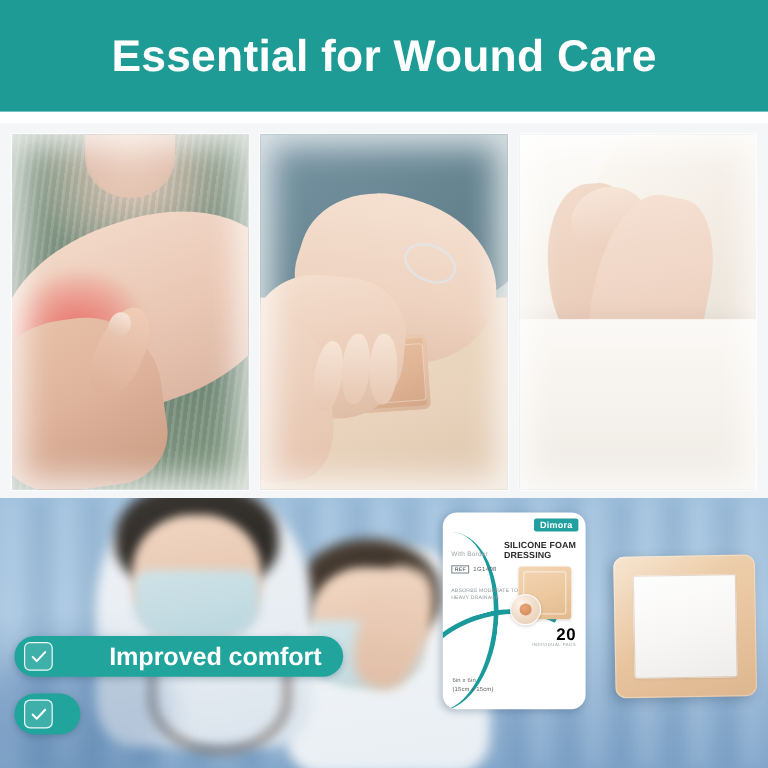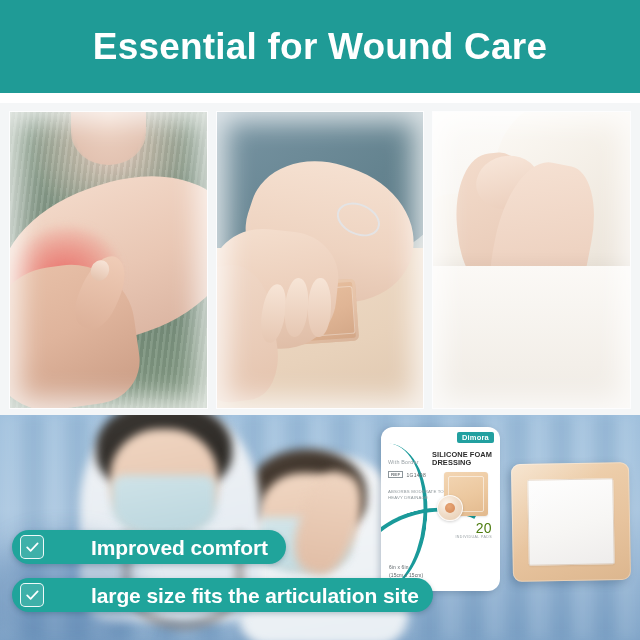--- a/index.html
+++ b/index.html
@@ -170,21 +170,21 @@
     border-radius:10px 10px 46% 46%;
     background:linear-gradient(170deg,#d4e6ea 0%,#bcd8df 100%);filter:blur(4px);}
   .bs-arm{position:absolute;left:300px;top:56px;width:56px;height:104px;
     border-radius:40%;transform:rotate(18deg);
     background:linear-gradient(170deg,#f0d6c2,#e0bca4);filter:blur(5px);}
   .bs-blur-left{position:absolute;left:-10px;top:120px;width:150px;height:120px;
     border-radius:42%;background:rgba(70,110,160,.28);filter:blur(12px);}
 
   
   .product-box{
-    position:absolute;left:381px;top:427px;width:119px;height:164px;
+    position:absolute;left:369px;top:427px;width:119px;height:164px;
     background:#ffffff;
     box-shadow:-2px 2px 6px rgba(40,70,100,.28);
     overflow:hidden;
     border-radius:12px;
   }
   .pb-brand{
     position:absolute;right:6px;top:5px;
     background:#22a0a0;color:#fff;
     font-size:7.5px;font-weight:bold;letter-spacing:.2px;
     padding:1.5px 5px 2px 5px;border-radius:2px;line-height:1;
@@ -226,21 +226,21 @@
     background:radial-gradient(circle at 36% 32%, #fdf6ee 0%, #f0ddc9 48%, #e6cbb0 100%);
     border:1px solid rgba(255,255,255,.85);
     box-shadow:0 1px 3px rgba(0,0,0,.18);
   }
   .pb-magnify-core{
     position:absolute;left:7px;top:7px;width:10px;height:10px;border-radius:50%;
     background:radial-gradient(circle at 40% 35%, #e8a878 0%, #d98f5e 70%, #c97c4c 100%);
   }
   .pb-count{
     position:absolute;right:8px;top:94px;
-    font-size:14px;color:#4d7c0f;font-weight:normal;line-height:1;
+    font-size:14px;color:#000000;font-weight:bold;line-height:1;
     letter-spacing:.4px;
   }
   .pb-count-sub{
     position:absolute;right:8px;top:109px;
     font-size:3.6px;color:#98a0a4;letter-spacing:.4px;line-height:1;
   }
   .pb-size{
     position:absolute;left:8px;bottom:12px;
     font-size:4.9px;color:#5d6569;line-height:1.5;letter-spacing:.15px;
   }
@@ -417,16 +417,15 @@
     </span>
     <span class="pill-text">Improved comfort</span>
   </div>
 
   <div class="pill pill-2">
     <span class="pill-check">
       <svg width="13" height="11" viewBox="0 0 13 11" fill="none" aria-hidden="true">
         <path d="M1.2 5.4 L4.6 8.9 L11.6 1.4" stroke="#ffffff" stroke-width="1.7" stroke-linecap="round" stroke-linejoin="round"></path>
       </svg>
     </span>
-    <span class="pill-text">large size fits the articulation site</span>
   </div>
 
 </div>
 
 </body></html>

